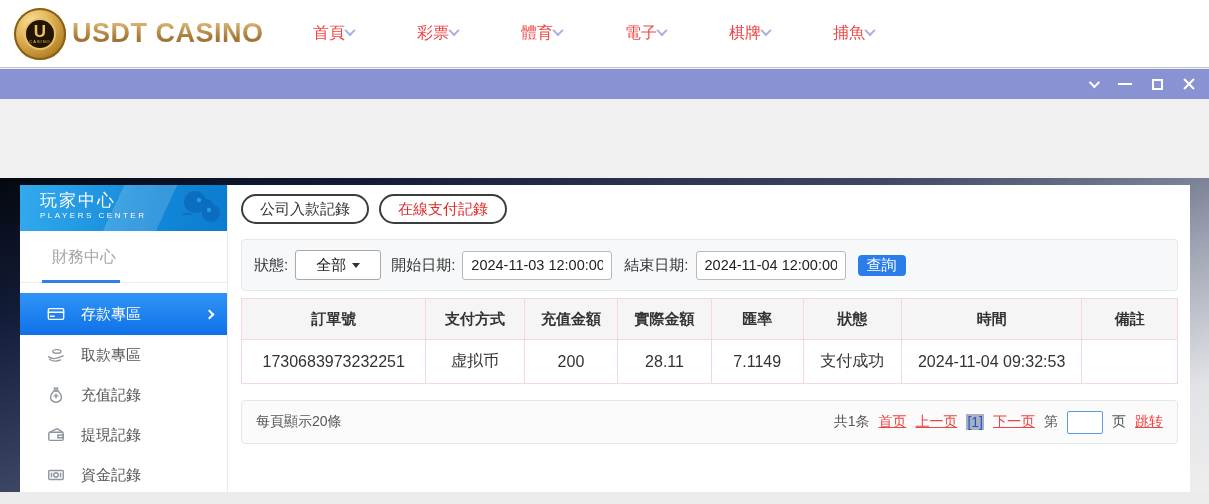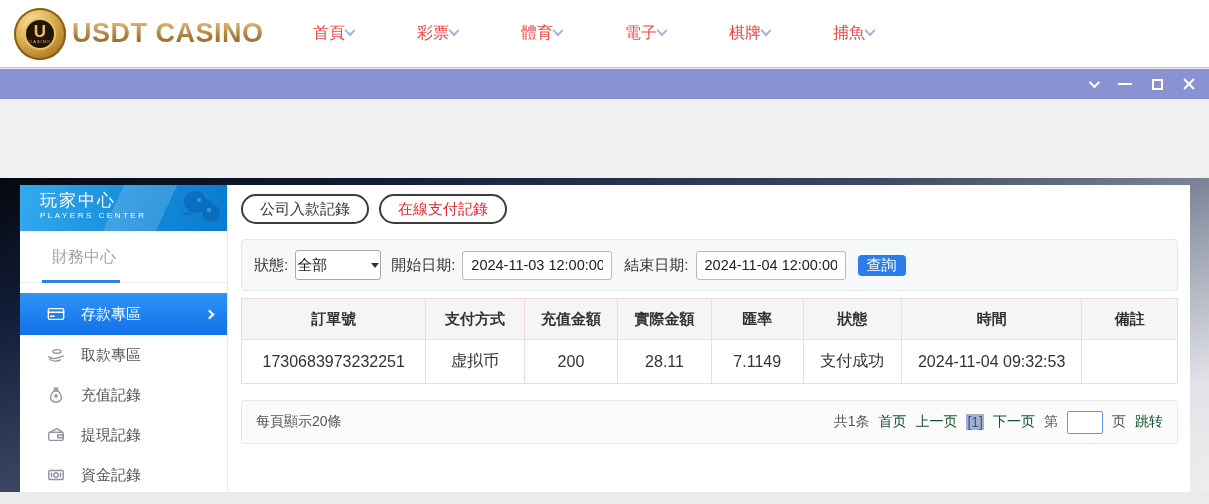--- a/index.html
+++ b/index.html
@@ -124,21 +124,21 @@
   .tab.active { color:#e02a2a; }
 
   .filterbox {
     height:52px; background:#f7f8fa; border:1px solid #e7e7e7; border-radius:4px;
     display:flex; align-items:center; padding:0 12px; font-size:15px; color:#333;
     margin-bottom:7px;
   }
   .flabel { margin-right:7px; white-space:nowrap; }
   .select-box {
     width:86px; height:30px; border:1px solid #a9a9a9; border-radius:3px; background:#fff;
-    display:flex; align-items:center; justify-content:space-between; padding:0 1px;
+    display:flex; align-items:center; justify-content:space-between; padding:0 20px;
     margin-right:10px; cursor:pointer; font-size:15px; color:#222;
   }
   .select-caret { width:0; height:0; border-left:4px solid transparent; border-right:4px solid transparent; border-top:5px solid #333; }
   .finput {
     width:150px; height:29px; border:1px solid #b9b9b9; border-radius:3px;
     font-size:14.5px; color:#222; padding:0 8px; margin-right:12px;
     font-family:"Liberation Sans","DejaVu Sans",sans-serif;
   }
   .search-btn {
     width:48px; height:21px; background:#2b7de9; color:#fff; border:none; border-radius:4px;
@@ -149,21 +149,21 @@
   .records th, .records td { border:1px solid #f3dada; text-align:center; color:#333; overflow:hidden; }
   .records th { background:#f5f5f6; height:41px; font-size:15px; font-weight:bold; }
   .records td { background:#fff; height:44px; font-size:16px; }
 
   .footerbox {
     height:44px; background:#fbfbfb; border:1px solid #e7e7e7; border-radius:4px;
     display:flex; align-items:center; justify-content:space-between; padding:0 14px;
     font-size:14px; color:#555;
   }
   .pager { display:flex; align-items:center; gap:9px; }
-  .plink { color:#14532d; cursor:pointer; }
+  .plink { color:#ef4444; cursor:pointer;text-decoration:underline; }
   .pcur { color:#2456c8; background:#a9b0c2; padding:0 1px; cursor:default; }
   .jump-input {
     width:36px; height:23px; border:1px solid #5f9ae0; border-radius:2px;
     font-size:13px; text-align:center;
   }
 </style>
 </head>
 <body>
 
 <div class="app-header">

